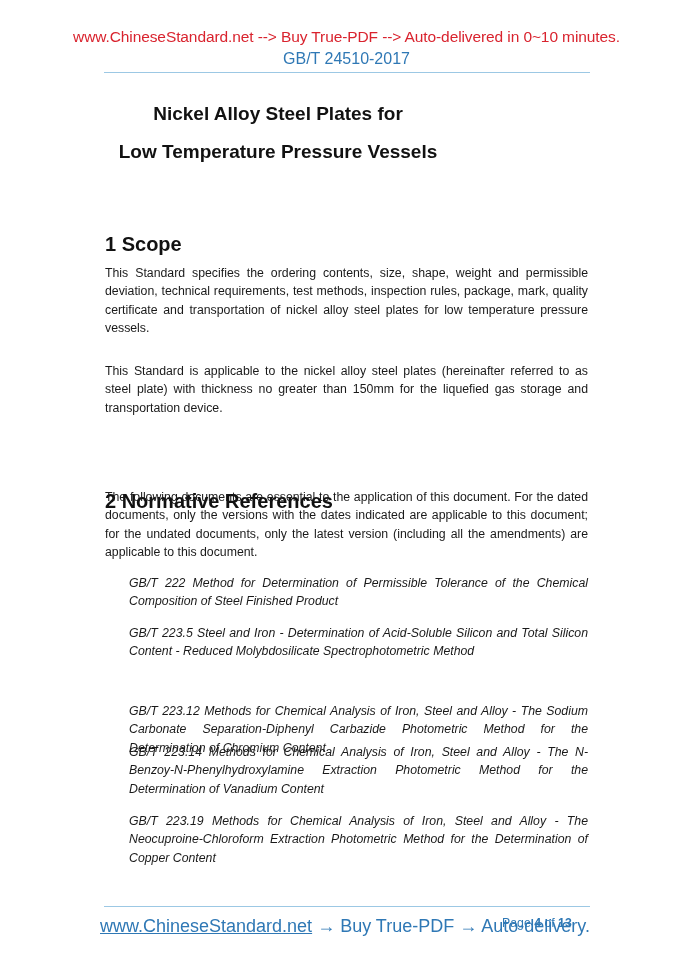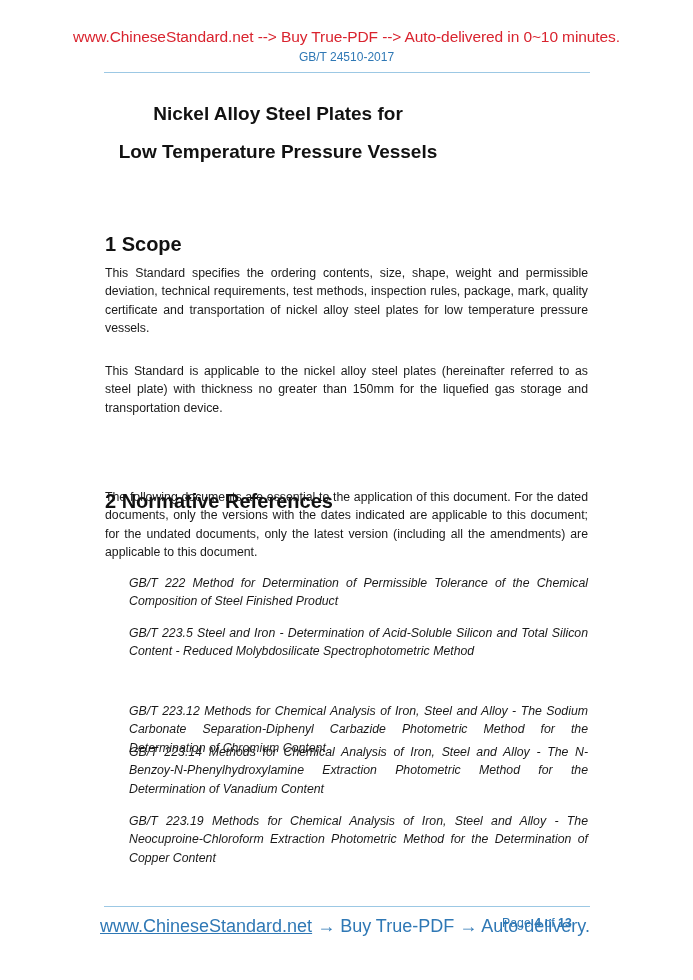--- a/index.html
+++ b/index.html
@@ -25,21 +25,21 @@
       font-size: 15.5px;
       letter-spacing: -0.1px;
     }
     .std-code {
       position: absolute;
       top: 50px;
       left: 0;
       width: 693px;
       text-align: center;
       color: #2f78b5;
-      font-size: 12px;
+      font-size: 16px;
     }
     .header-rule {
       position: absolute;
       top: 72px;
       left: 104px;
       width: 486px;
       height: 1px;
       background: #9cc8e4;
     }
     .title {

